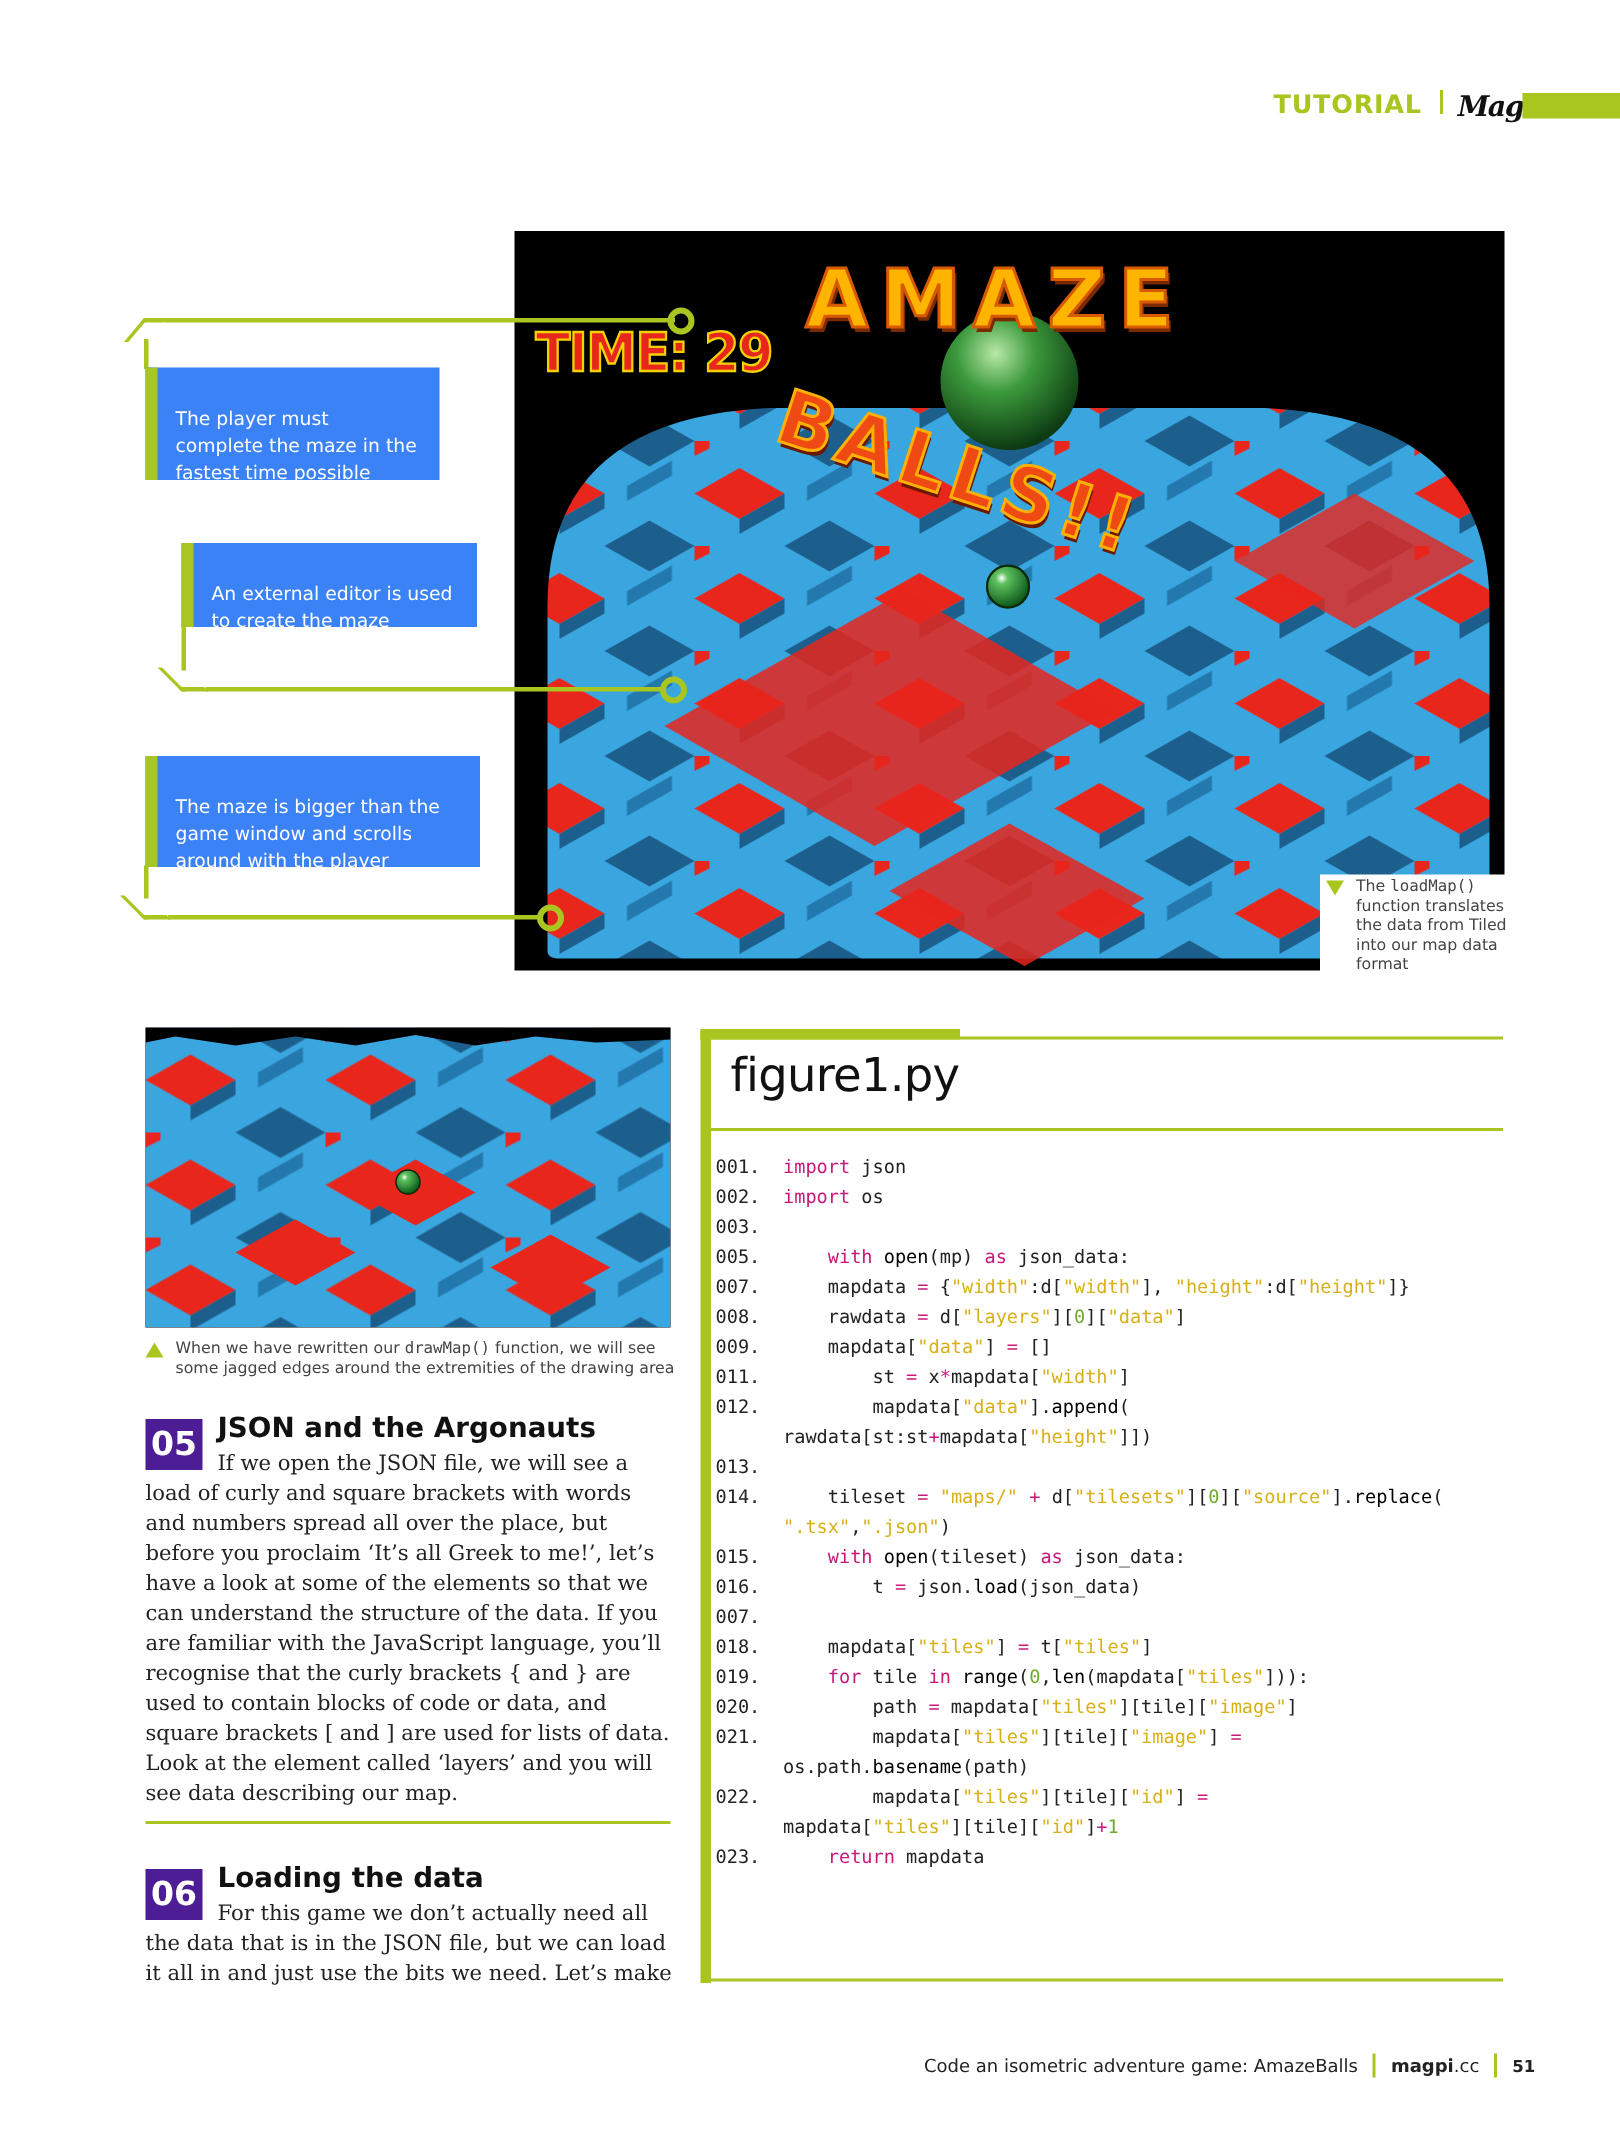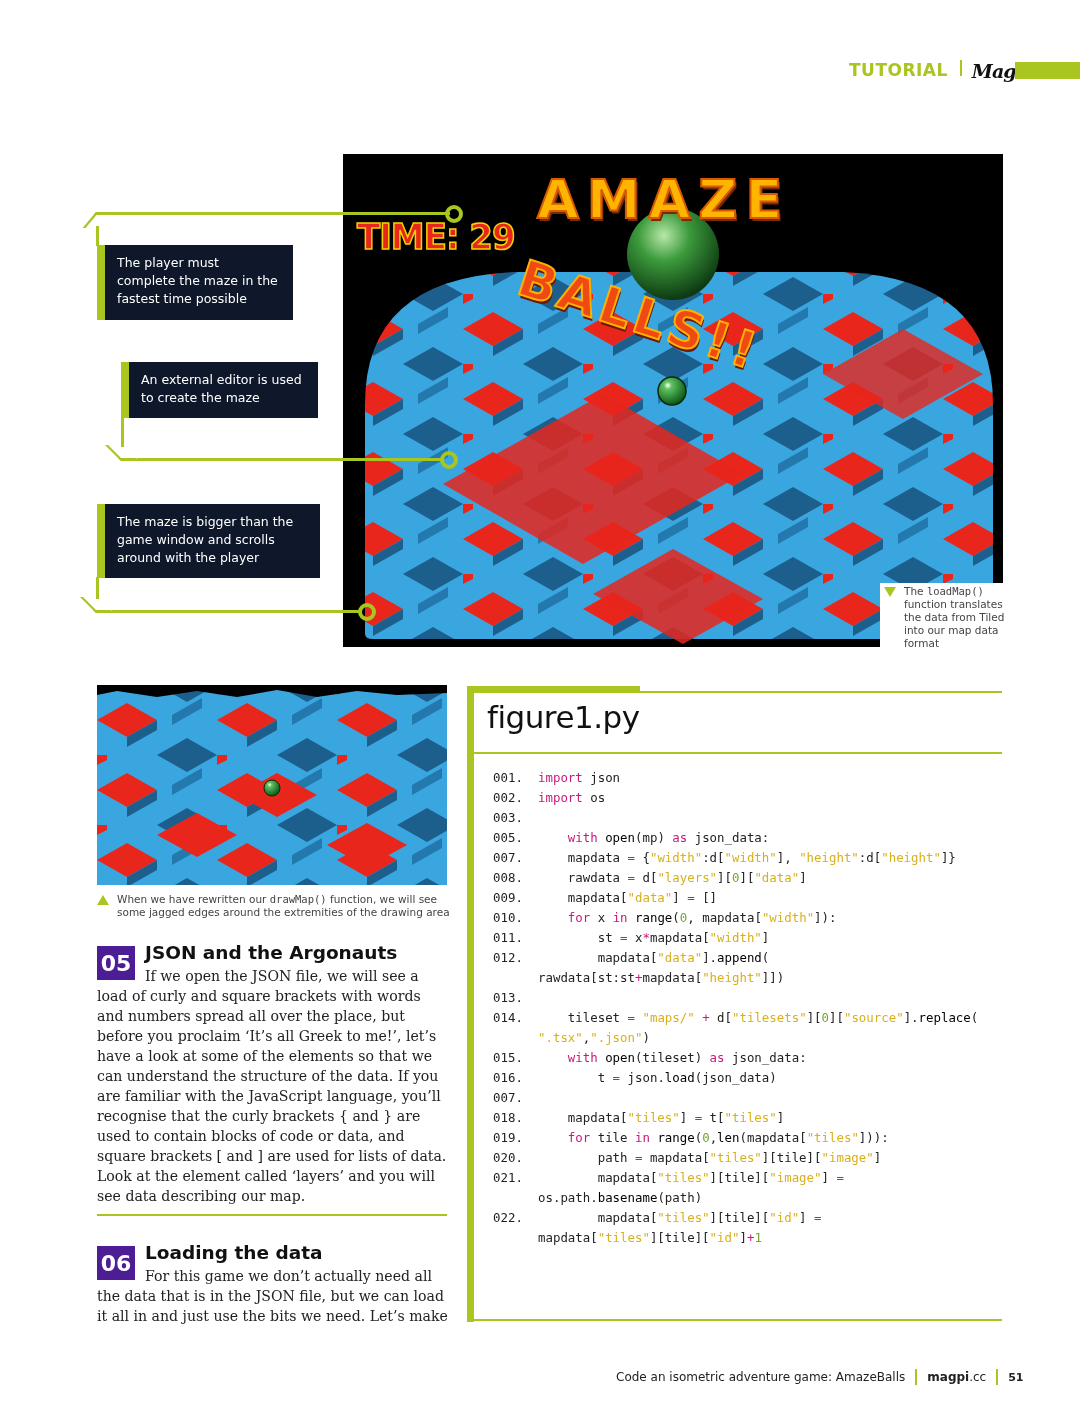--- a/index.html
+++ b/index.html
@@ -14,21 +14,21 @@
   .hdr-bar { position:absolute; top:62px; left:1015px; width:65px; height:17px; background:#a8c520; }
 
   
   .game { position:absolute; left:343px; top:154px; width:660px; height:493px; background:#000; overflow:hidden; }
   .game-svg { position:absolute; left:0; top:0; }
   .time { position:absolute; left:14px; top:62px; font-family:"DejaVu Sans", sans-serif; font-weight:bold; font-size:34px; color:#e8261c; -webkit-text-stroke:1.5px #f5d100; letter-spacing:-1px; transform:scaleY(1.05); }
   .title1 { position:absolute; left:194px; top:14px; font-family:"DejaVu Sans", sans-serif; font-weight:bold; font-size:54px; color:#ffb400; -webkit-text-stroke:2px #d85a00; letter-spacing:8px; text-shadow:2px 3px 0 #7a2a00; }
   .title2 { position:absolute; left:186px; top:95px; font-family:"DejaVu Sans", sans-serif; font-weight:bold; font-size:50px; color:#f04a14; -webkit-text-stroke:2px #ffb000; letter-spacing:4px; transform:rotate(18deg); transform-origin:left top; text-shadow:2px 3px 0 #6a1800; }
 
   
-  .cap { position:absolute; background:#0f172a; color:#ffffff; font-size:12.5px; line-height:18px; padding:9px 14px 9px 12px; border-left:8px solid #a8c520; box-sizing:border-box; }
+  .cap { position:absolute; background:#3b82f6; color:#ffffff; font-size:12.5px; line-height:18px; padding:25px 14px 9px 12px; border-left:8px solid #a8c520; box-sizing:border-box; }
 
   .ring { position:absolute; width:18px; height:18px; border-radius:50%; border:4px solid #a8c520; box-sizing:border-box; background:transparent; }
 
   
   .rcap { position:absolute; left:880px; top:583px; width:130px; background:#fff; padding:2px 0 0 4px; font-size:10.5px; line-height:13px; color:#444; }
   .rcap .tri { position:absolute; left:4px; top:4px; width:0; height:0; border-left:6px solid transparent; border-right:6px solid transparent; border-top:10px solid #a8c520; }
   .rcap .txt { margin-left:20px; display:block; }
   .mono { font-family:"DejaVu Sans Mono", monospace; }
 
   
@@ -44,21 +44,21 @@
   .sec-p { position:absolute; left:0; top:20px; width:352px; font-family:"DejaVu Serif", serif; font-size:14.1px; line-height:20px; color:#222; text-indent:48px; margin:0; }
   .divider { position:absolute; left:97px; top:1214px; width:350px; height:2px; background:#a8c520; }
 
   
   .code-topbar { position:absolute; left:467px; top:686px; width:173px; height:7px; background:#a8c520; }
   .code-topline { position:absolute; left:467px; top:691px; width:535px; height:2px; background:#a8c520; }
   .code-leftbar { position:absolute; left:467px; top:686px; width:7px; height:636px; background:#a8c520; }
   .code-title { position:absolute; left:487px; top:699px; font-family:"DejaVu Sans", sans-serif; font-size:31px; color:#111; letter-spacing:-0.5px; }
   .code-midline { position:absolute; left:474px; top:752px; width:528px; height:2px; background:#a8c520; }
   .code-botline { position:absolute; left:474px; top:1319px; width:528px; height:2px; background:#a8c520; }
-  .code { position:absolute; left:493px; top:768px; width:505px; font-family:"DejaVu Sans Mono", monospace; font-size:12.4px; color:#222; }
+  .code { position:absolute; left:477px; top:768px; width:505px; font-family:"DejaVu Sans Mono", monospace; font-size:12.4px; color:#222; }
   .cl { height:20px; line-height:20px; white-space:pre; position:relative; }
   .ln { display:inline-block; width:45px; color:#222; }
   .kw { color:#c8197a; }
   .fn { color:#000000; }
   .df { color:#2a8fc8; }
   .nm { color:#6ea82a; }
   .st { color:#d8b01a; }
   .pa { color:#e07a18; }
   .op { color:#c8197a; }
 
@@ -182,37 +182,37 @@
 <div class="code-midline"></div>
 
 <div class="code">
   <div class="cl"><span class="ln">001.</span><span class="kw">import</span> json</div>
   <div class="cl"><span class="ln">002.</span><span class="kw">import</span> os</div>
   <div class="cl"><span class="ln">003.</span></div>
   <div class="cl"><span class="ln">005.</span>    <span class="kw">with</span> <span class="fn">open</span>(mp) <span class="kw">as</span> json_data:</div>
   <div class="cl"><span class="ln">007.</span>    mapdata <span class="op">=</span> {<span class="st">"width"</span>:d[<span class="st">"width"</span>], <span class="st">"height"</span>:d[<span class="st">"height"</span>]}</div>
   <div class="cl"><span class="ln">008.</span>    rawdata <span class="op">=</span> d[<span class="st">"layers"</span>][<span class="nm">0</span>][<span class="st">"data"</span>]</div>
   <div class="cl"><span class="ln">009.</span>    mapdata[<span class="st">"data"</span>] <span class="op">=</span> []</div>
-  <div class="cl"><span class="ln">010.</span>    <span class="kw">for</span> x <span class="kw">in</span> <span class="fn">range</span>(<span class="nm">0</span>, mapdata[<span class="st">"width"</span>]):</div>
   <div class="cl"><span class="ln">011.</span>        st <span class="op">=</span> x<span class="op">*</span>mapdata[<span class="st">"width"</span>]</div>
   <div class="cl"><span class="ln">012.</span>        mapdata[<span class="st">"data"</span>].<span class="fn">append</span>(</div>
   <div class="cl"><span class="ln" style="width:45px"></span>rawdata[st:st<span class="op">+</span>mapdata[<span class="st">"height"</span>]])</div>
   <div class="cl"><span class="ln">013.</span></div>
   <div class="cl"><span class="ln">014.</span>    tileset <span class="op">=</span> <span class="st">"maps/"</span> <span class="op">+</span> d[<span class="st">"tilesets"</span>][<span class="nm">0</span>][<span class="st">"source"</span>].<span class="fn">replace</span>(</div>
   <div class="cl"><span class="ln"></span><span class="st">".tsx"</span>,<span class="st">".json"</span>)</div>
   <div class="cl"><span class="ln">015.</span>    <span class="kw">with</span> <span class="fn">open</span>(tileset) <span class="kw">as</span> json_data:</div>
   <div class="cl"><span class="ln">016.</span>        t <span class="op">=</span> json.<span class="fn">load</span>(json_data)</div>
   <div class="cl"><span class="ln">007.</span></div>
   <div class="cl"><span class="ln">018.</span>    mapdata[<span class="st">"tiles"</span>] <span class="op">=</span> t[<span class="st">"tiles"</span>]</div>
   <div class="cl"><span class="ln">019.</span>    <span class="kw">for</span> tile <span class="kw">in</span> <span class="fn">range</span>(<span class="nm">0</span>,<span class="fn">len</span>(mapdata[<span class="st">"tiles"</span>])):</div>
   <div class="cl"><span class="ln">020.</span>        path <span class="op">=</span> mapdata[<span class="st">"tiles"</span>][tile][<span class="st">"image"</span>]</div>
   <div class="cl"><span class="ln">021.</span>        mapdata[<span class="st">"tiles"</span>][tile][<span class="st">"image"</span>] <span class="op">=</span></div>
   <div class="cl"><span class="ln"></span>os.path.<span class="fn">basename</span>(path)</div>
   <div class="cl"><span class="ln">022.</span>        mapdata[<span class="st">"tiles"</span>][tile][<span class="st">"id"</span>] <span class="op">=</span></div>
   <div class="cl"><span class="ln"></span>mapdata[<span class="st">"tiles"</span>][tile][<span class="st">"id"</span>]<span class="op">+</span><span class="nm">1</span></div>
+  <div class="cl"><span class="ln">023.</span>    <span class="kw">return</span> mapdata</div>
 </div>
 <div class="code-botline"></div>
 
 <div class="footer">
   <span>Code an isometric adventure game: AmazeBalls</span>
   <span class="bar"></span>
   <span><b>magpi</b><span>.cc</span></span>
   <span class="bar"></span>
   <span style="font-weight:bold;font-size:11px;">51</span>
 </div>

